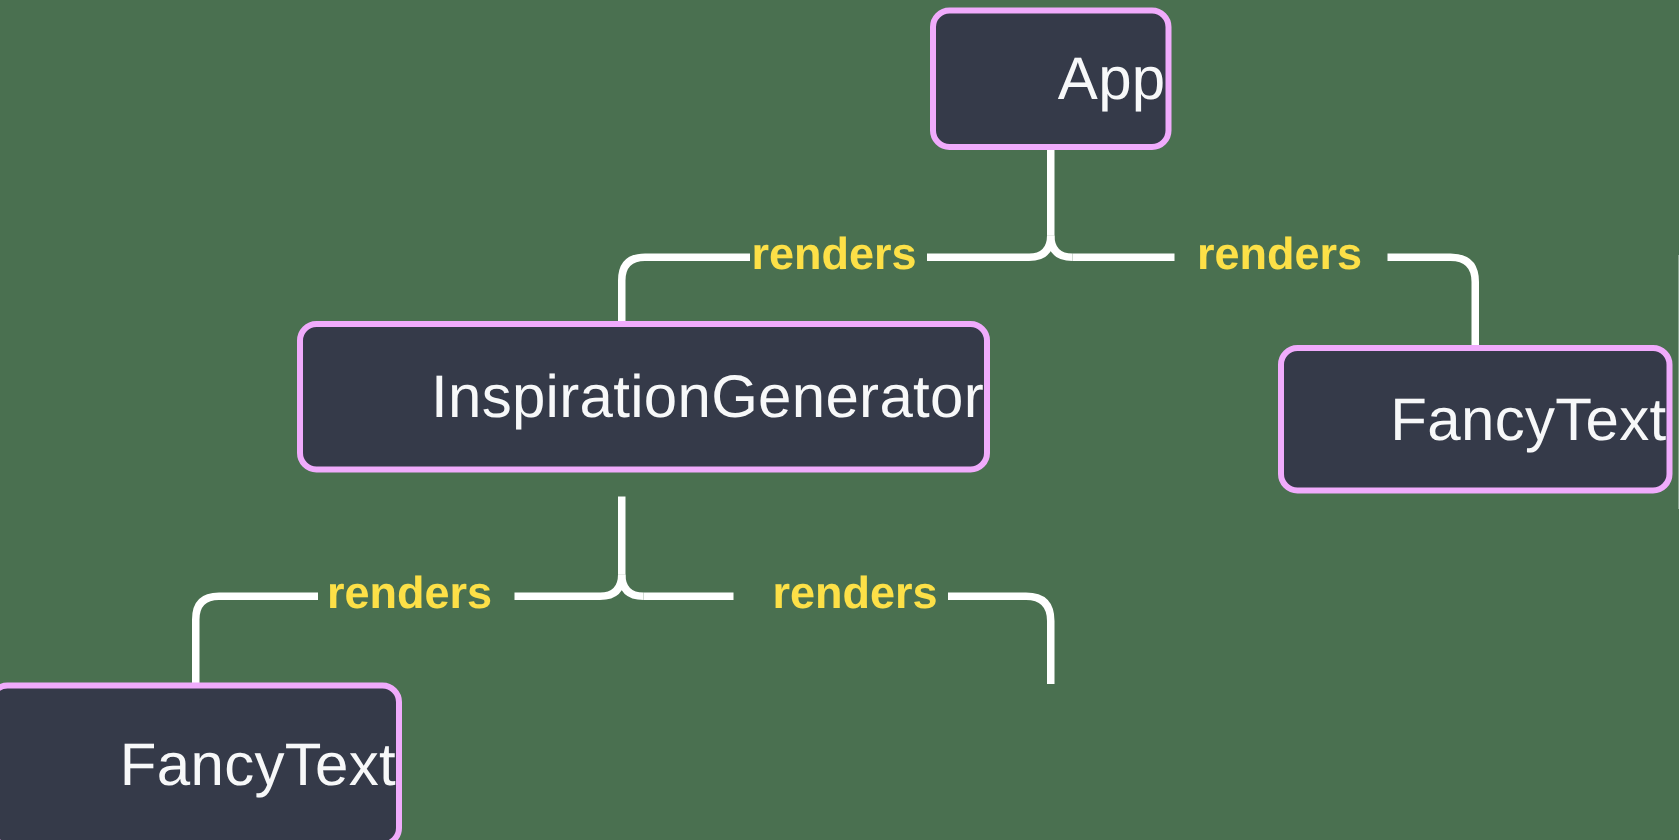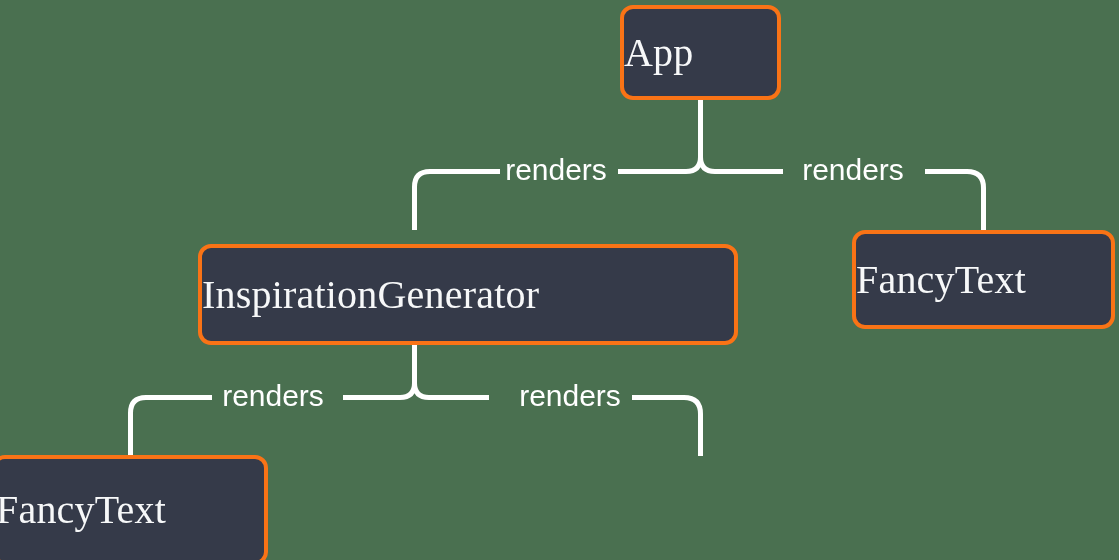--- a/index.html
+++ b/index.html
@@ -23,48 +23,47 @@
     position: absolute;
     left: 0;
     top: 0;
     width: 1119px;
     height: 560px;
   }
   .node {
     position: absolute;
     box-sizing: border-box;
     background: #353a49;
-    border: 4px solid #f97316;
+    border: 4px solid #f0abfc;
     border-radius: 13px;
     display: flex;
     align-items: center;
-    justify-content: flex-start;
+    justify-content: flex-end;
     z-index: 3;
-    font-family: Liberation Serif, serif;
   }
   .node-label {
     color: #f7f8f9;
     font-size: 40px;
     font-weight: 400;
     letter-spacing: 0.2px;
     white-space: nowrap;
     line-height: 1;
   }
   
   #node-app         { left: 620px; top: 5px;   width: 161px; height: 95px; }
-  #node-inspiration { left: 198px; top: 244px; width: 540px; height: 101px; }
+  #node-inspiration { left: 198px; top: 214px; width: 462px; height: 101px; }
   #node-fancytext-right { left: 852px; top: 230px; width: 263px; height: 99px; }
   #node-fancytext-bottom{ left: -8px; top: 455px; width: 276px; height: 110px; }
   #node-copyright   { left: 568px; top: 455px; width: 266px; height: 106px; }
 
   .edge-label {
     position: absolute;
-    color: #ffffff;
+    color: #fde047;
     font-size: 30px;
-    font-weight: 400;
+    font-weight: 700;
     line-height: 1;
     white-space: nowrap;
     transform: translate(-50%, -50%);
     z-index: 2;
   }
   #label-app-left      { left: 556px; top: 170px; }
   #label-app-right     { left: 853px; top: 170px; }
   #label-insp-left     { left: 273px; top: 396px; }
   #label-insp-right    { left: 570px; top: 396px; }
 </style>

